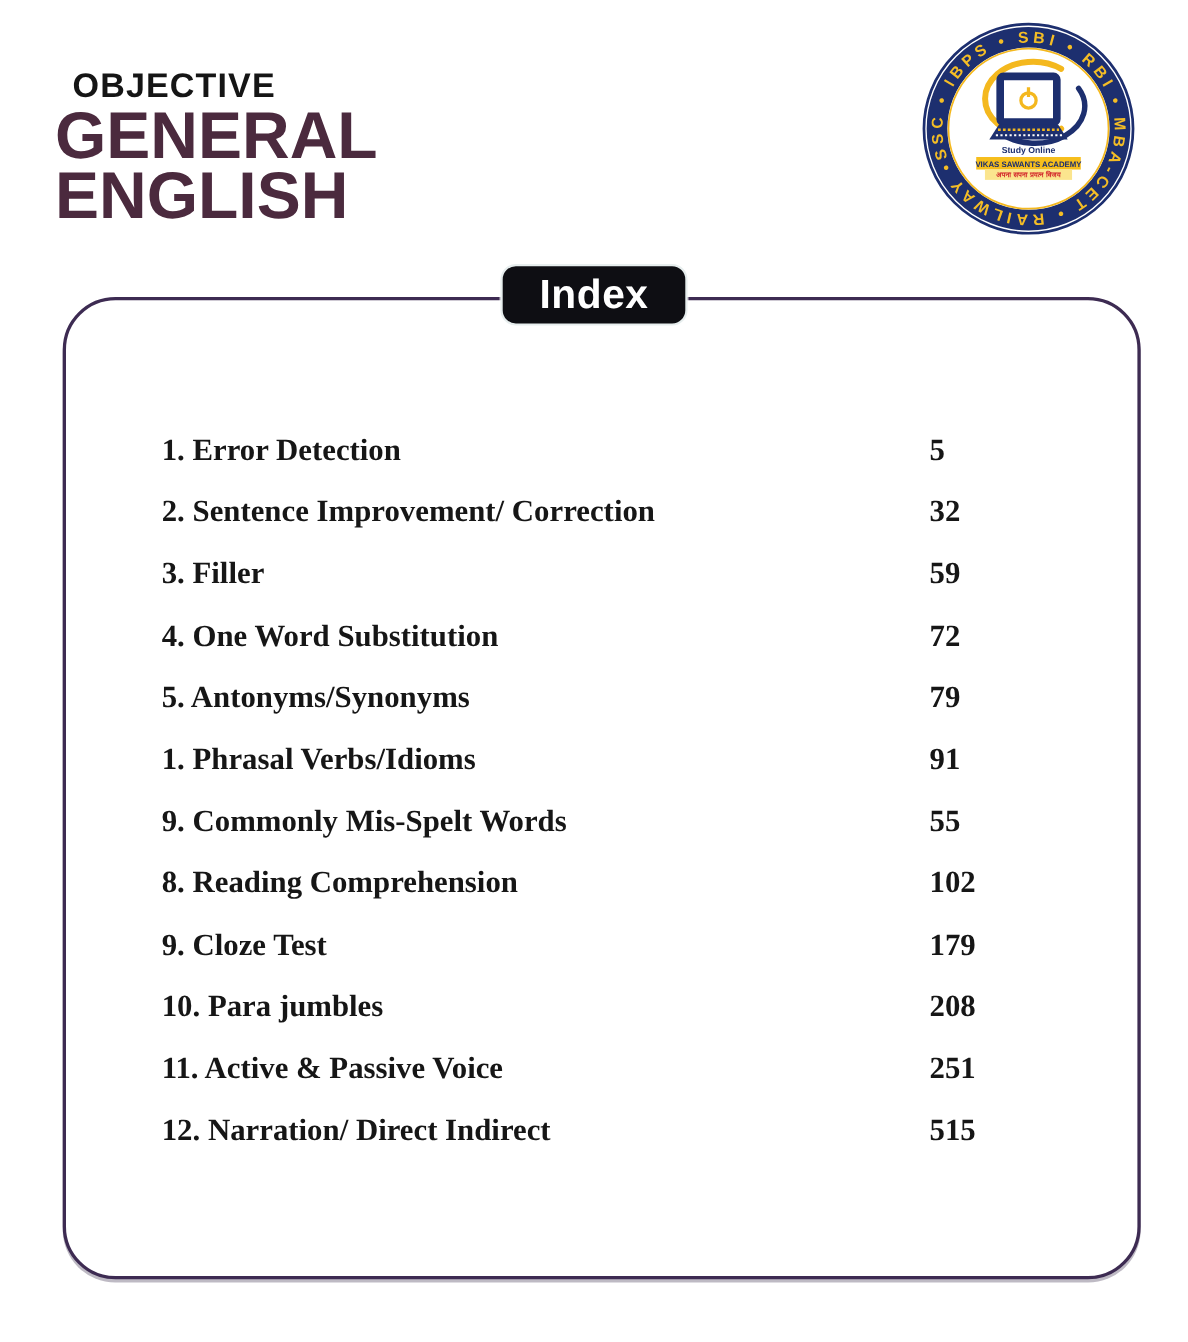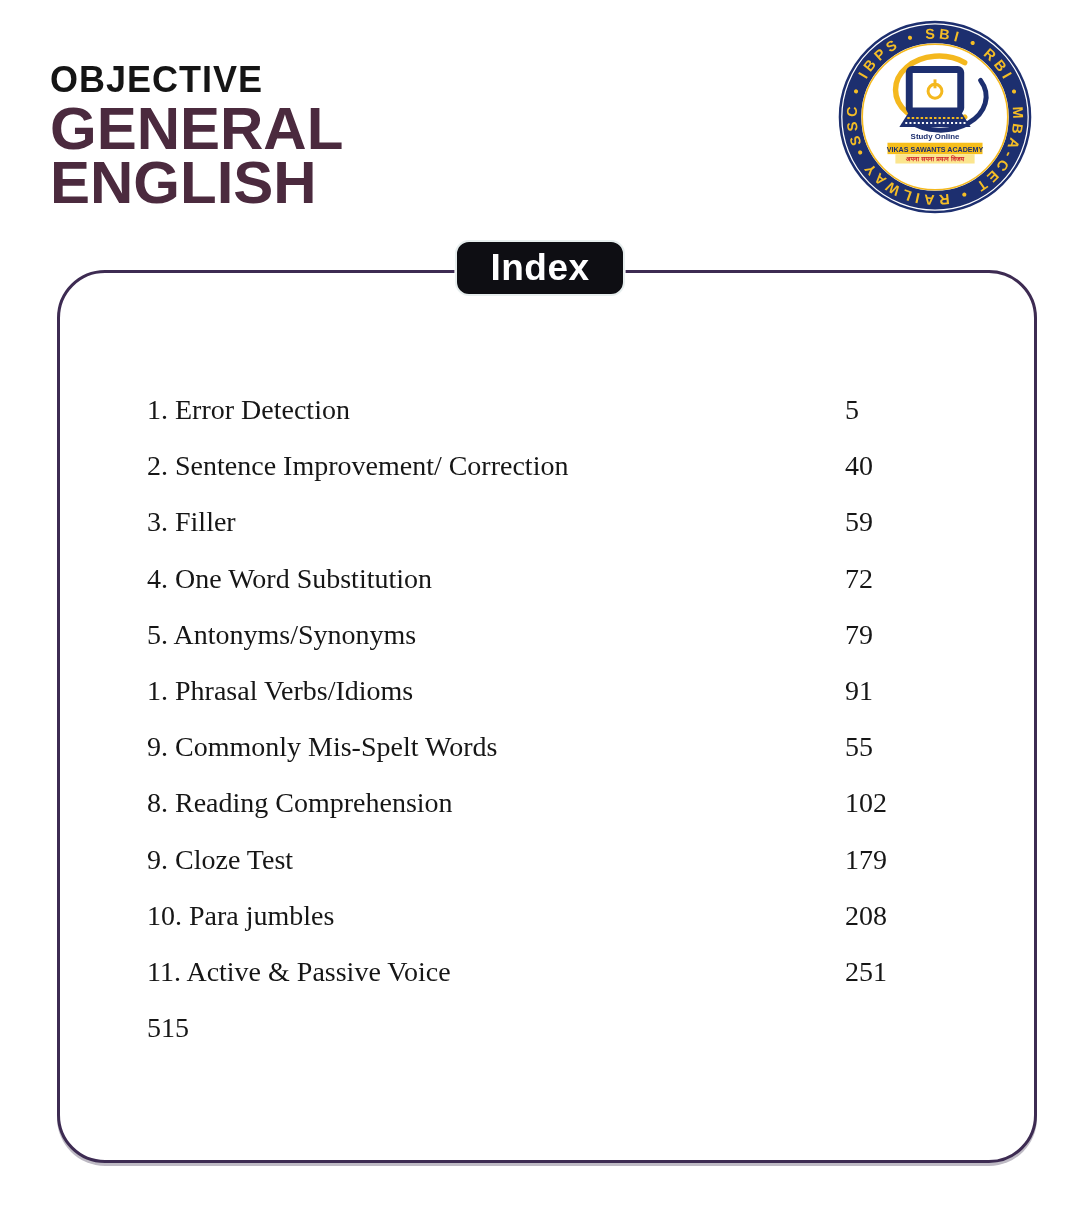--- a/index.html
+++ b/index.html
@@ -4,22 +4,22 @@
 <style>
   html,body{margin:0;padding:0;}
   body{
     width:1080px;height:1220px;position:relative;background:#ffffff;
     font-family:"Liberation Sans", sans-serif;overflow:hidden;
   }
 
   
   .title-block{position:absolute;left:50px;top:62px;line-height:1;}
   .title-line1{
-    font-size:36px;font-weight:600;letter-spacing:1px;color:#151515;
-    margin:0 0 4px 0;
+    font-size:31px;font-weight:600;letter-spacing:1px;color:#151515;
+    margin:0 0 4px 16px;
   }
   .title-line2,.title-line3{
     font-size:60px;font-weight:bold;letter-spacing:0px;color:#4b2a3e;
     line-height:0.90;margin:0;
   }
 
   
   .logo-wrap{position:absolute;left:836px;top:18px;width:198px;height:198px;}
   .logo-wrap svg{display:block;width:100%;height:100%;}
 
@@ -33,21 +33,21 @@
     position:absolute;left:455px;top:240px;width:170px;height:56px;
     background:#0e0e13;border:2px solid #e7eeee;border-radius:14px;
     box-sizing:border-box;display:flex;align-items:center;justify-content:center;
     z-index:3;box-shadow:0 0 0 1px rgba(255,255,255,0.6);
   }
   .index-pill span{
     color:#ffffff;font-size:37px;font-weight:bold;letter-spacing:0.5px;
   }
 
   
-  .index-list{position:absolute;left:147px;top:382px;width:780px;z-index:2;}
+  .index-list{position:absolute;left:147px;top:382px;width:780px;z-index:2;font-weight:bold;}
   .row{
     height:56.2px;display:flex;align-items:center;
     font-family:"Liberation Serif", serif;color:#161616;
   }
   .row-label{flex:none;width:698px;font-size:28px;}
   .row-page{font-size:28px;text-align:left;}
 </style>
 </head>
 <body>
 
@@ -101,21 +101,21 @@
   <span>Index</span>
 </div>
 
 <div class="index-list">
     <div class="row">
       <span class="row-label">1. Error Detection</span>
       <span class="row-page">5</span>
     </div>
     <div class="row">
       <span class="row-label">2. Sentence Improvement/ Correction</span>
-      <span class="row-page">40</span>
+      <span class="row-page">32</span>
     </div>
     <div class="row">
       <span class="row-label">3. Filler</span>
       <span class="row-page">59</span>
     </div>
     <div class="row">
       <span class="row-label">4. One Word Substitution</span>
       <span class="row-page">72</span>
     </div>
     <div class="row">
@@ -140,15 +140,16 @@
     </div>
     <div class="row">
       <span class="row-label">10. Para jumbles</span>
       <span class="row-page">208</span>
     </div>
     <div class="row">
       <span class="row-label">11. Active &amp; Passive Voice</span>
       <span class="row-page">251</span>
     </div>
     <div class="row">
+      <span class="row-label">12. Narration/ Direct Indirect</span>
       <span class="row-page">515</span>
     </div>
   </div>
 
 </body></html>

